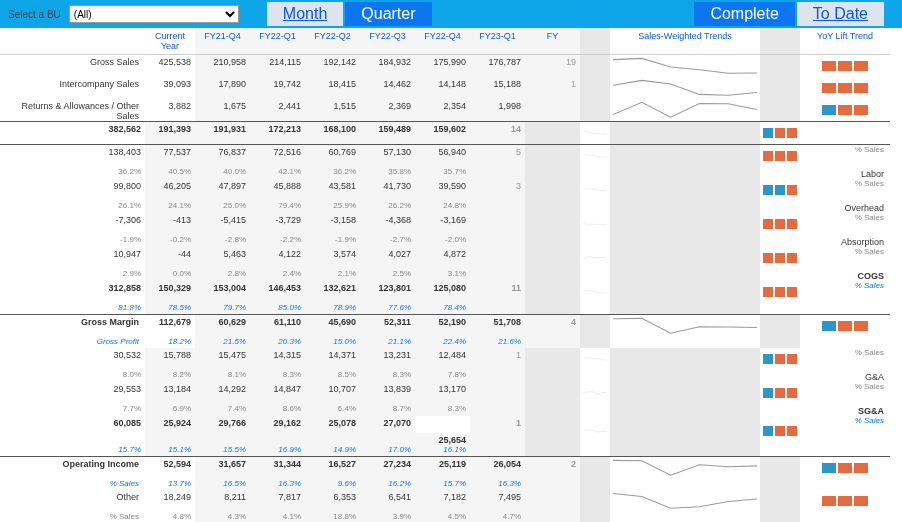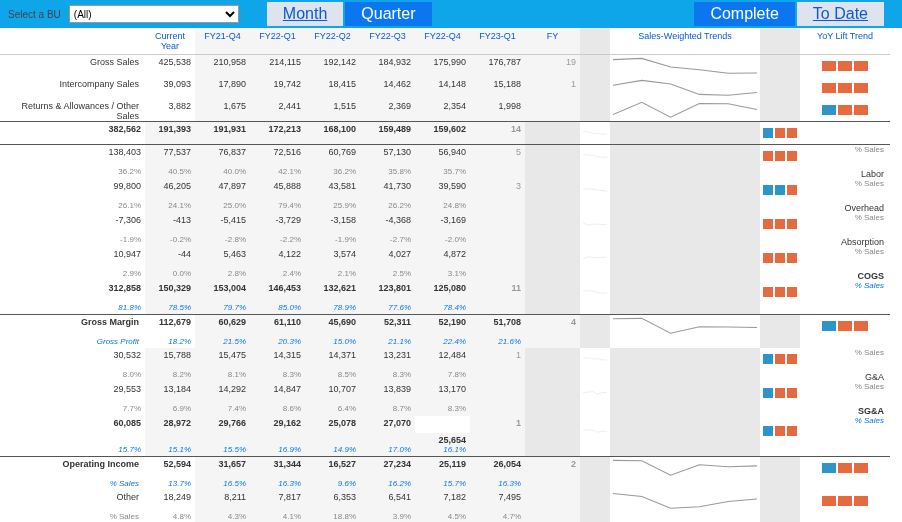--- a/index.html
+++ b/index.html
@@ -423,21 +423,21 @@
     <div class="subcell qcol">6.4%</div>
     <div class="subcell qcol">8.7%</div>
     <div class="subcell qcol">8.3%</div>
     <div class="subcell qcol partial"></div>
     <div class="gap-col"></div>
     <div class="sparkcell"></div>
     <div class="gap-col"></div>
     <div class="yoycell"></div>
     <div class="row-label" style="font-weight: 600;">SG&amp;A</div>
     <div class="cell cur-col" style="font-weight: 600;">60,085</div>
-    <div class="cell qcol" style="font-weight: 600;">28,972</div>
+    <div class="cell qcol" style="font-weight: 600;">25,924</div>
     <div class="cell qcol" style="font-weight: 600;">29,766</div>
     <div class="cell qcol" style="font-weight: 600;">29,162</div>
     <div class="cell qcol" style="font-weight: 600;">25,078</div>
     <div class="cell qcol" style="font-weight: 600;">27,070</div>
     <div class="cell qcol" style="font-weight: 700; margin-top: 17px;">25,654</div>
     <div class="cell qcol partial" style="font-weight: 600;">1</div>
     <div class="gap-col"></div>
     <div class="sparkcell">
       <svg viewBox="0 0 140 18">
         <polyline points="0,4.03890784982935 28,1.5999999999999996 56,3.4552901023890783 84,16 112,9.88122866894198 140,14.230716723549488" fill="none" stroke="#999" stroke-width="1"></polyline>

